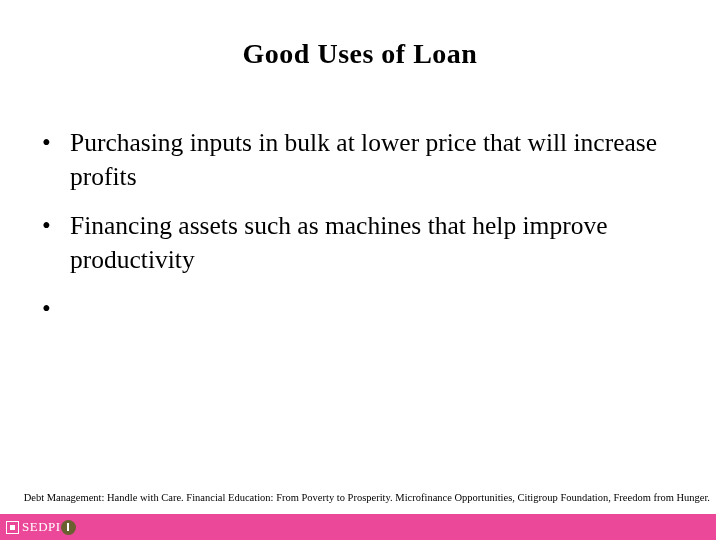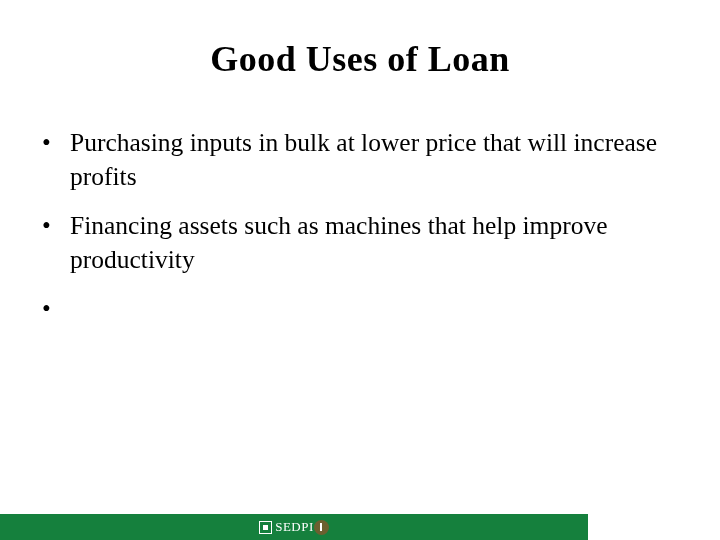--- a/index.html
+++ b/index.html
@@ -20,21 +20,21 @@
     background: #ffffff;
     box-sizing: border-box;
   }
   .slide-title {
     position: absolute;
     top: 38px;
     left: 0;
     width: 720px;
     text-align: center;
     font-family: "Liberation Serif", serif;
-    font-size: 36px;
+    font-size: 28px;
     font-weight: bold;
     color: #000000;
     letter-spacing: 0.5px;
   }
   .bullet-list {
     position: absolute;
     top: 126px;
     left: 34px;
     width: 660px;
     list-style: none;
@@ -66,26 +66,26 @@
     font-family: "Liberation Serif", serif;
     font-size: 10.5px;
     line-height: 1.32;
     color: #000000;
     text-align: right;
   }
   .footer-bar {
     position: absolute;
     left: 0;
     bottom: 0;
-    width: 588px;
+    width: 716px;
     height: 26px;
-    background: #15803d;
+    background: #ec4899;
     display: flex;
     align-items: center;
-    justify-content: center;
+    justify-content: flex-start;
   }
   .footer-logo {
     display: flex;
     align-items: center;
     margin-left: 6px;
     color: #ffffff;
     font-family: "Liberation Serif", serif;
     font-size: 13px;
     letter-spacing: 0.5px;
   }
@@ -138,20 +138,21 @@
     </li>
     <li class="bullet-item">
       <span class="dot">•</span>
       <span>Financing assets such as machines that help improve productivity</span>
     </li>
     <li class="bullet-item">
       <span class="dot">•</span>
     </li>
   </ul>
 
+  <div class="footnote">Debt Management: Handle with Care. Financial Education: From Poverty to Prosperity. Microfinance Opportunities, Citigroup Foundation, Freedom from Hunger.</div>
 
   <div class="footer-bar">
     <div class="footer-logo">
       <span class="mark"></span>
       <span>SEDPI</span>
     </div>
     <div class="footer-right-icon"></div>
   </div>
 
 </div>

